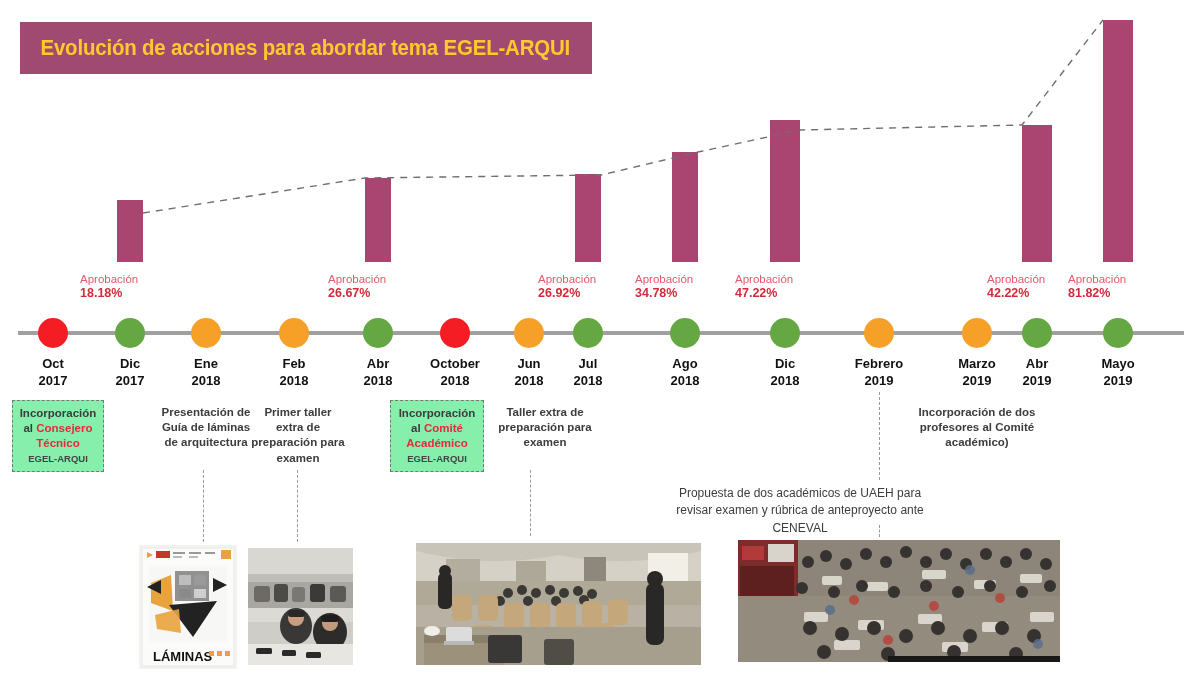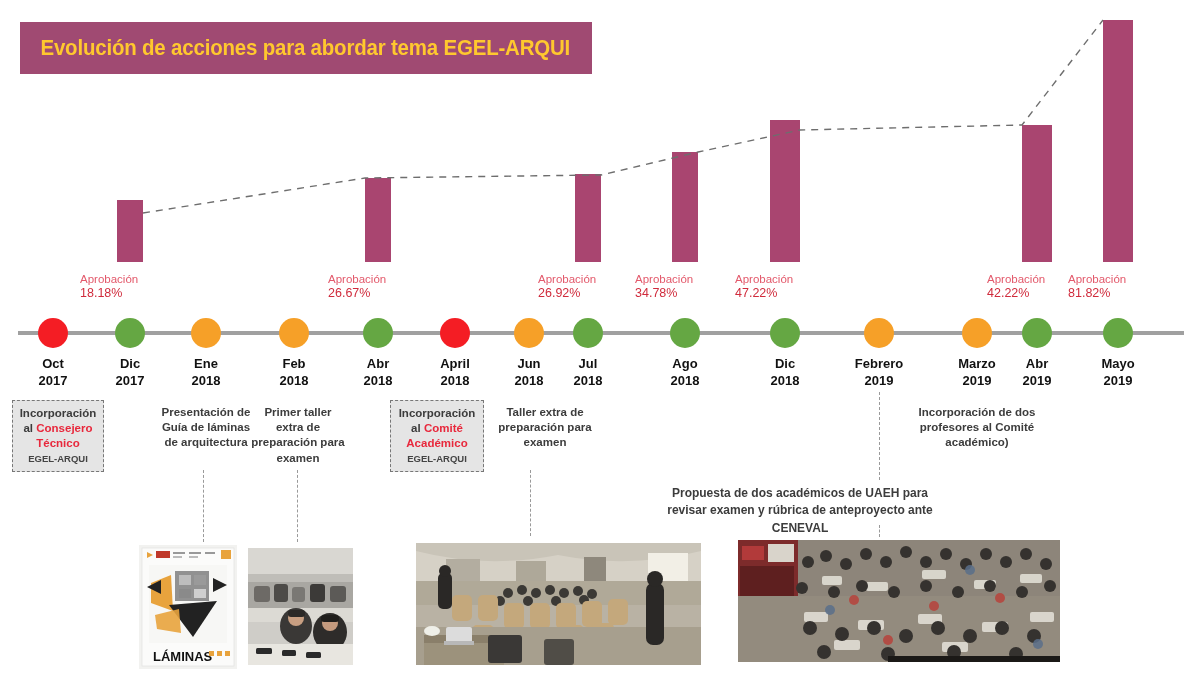--- a/index.html
+++ b/index.html
@@ -29,21 +29,21 @@
   .bar {
     position:absolute; background:#A94570; bottom:0;
   }
   .trendline { position:absolute; left:0; top:0; width:1200px; height:320px; }
 
   
   .appr {
     position:absolute; line-height:1.25;
   }
   .appr .word { color:#E3596B; font-size:11.5px; }
-  .appr .pct  { color:#D02B3C; font-size:12.5px; font-weight:normal; }
+  .appr .pct  { color:#D02B3C; font-size:12.5px; font-weight:bold; }
 
   
   .tl-line {
     position:absolute; left:18px; top:331px; width:1166px; height:4px;
     background:#A0A0A0;
   }
   .node {
     position:absolute; width:30px; height:30px; border-radius:50%;
     top:318px; margin-left:-15px;
   }
@@ -56,28 +56,28 @@
     text-align:center; font-size:13px; font-weight:bold; color:#111;
     line-height:1.28;
   }
 
   
   .note {
     position:absolute; text-align:center; color:#3C3C3C;
     font-size:11.5px; font-weight:bold; line-height:1.32;
   }
   .note.boxed {
-    border:1.5px dashed #777; padding:5px 6px 6px; background:#e5e5e5;
+    border:1.5px dashed #777; padding:5px 6px 6px; background:#86efac;
   }
   .note .hl { color:#E8283C; }
   .note .sub { font-size:9.5px; font-weight:bold; color:#444; display:block; margin-top:1px; }
 
   .note-wide {
     position:absolute; text-align:center; color:#3C3C3C;
-    font-size:12px; font-weight:bold; line-height:1.45;
+    font-size:12px; font-weight:normal; line-height:1.45;
   }
 
   
   .conn {
     position:absolute; width:0; border-left:1.5px dashed #9A9A9A;
   }
 
   
   .photo { position:absolute; overflow:hidden; background:#a21caf; }
   .photo svg { display:block; width:100%; height:100%; }
@@ -165,21 +165,21 @@
   </div>
   <div class="date" style="left:294px;">
     <div>Feb</div>
     <div>2018</div>
   </div>
   <div class="date" style="left:378px;">
     <div>Abr</div>
     <div>2018</div>
   </div>
   <div class="date" style="left:455px;">
-    <div>April</div>
+    <div>October</div>
     <div>2018</div>
   </div>
   <div class="date" style="left:529px;">
     <div>Jun</div>
     <div>2018</div>
   </div>
   <div class="date" style="left:588px;">
     <div>Jul</div>
     <div>2018</div>
   </div>

